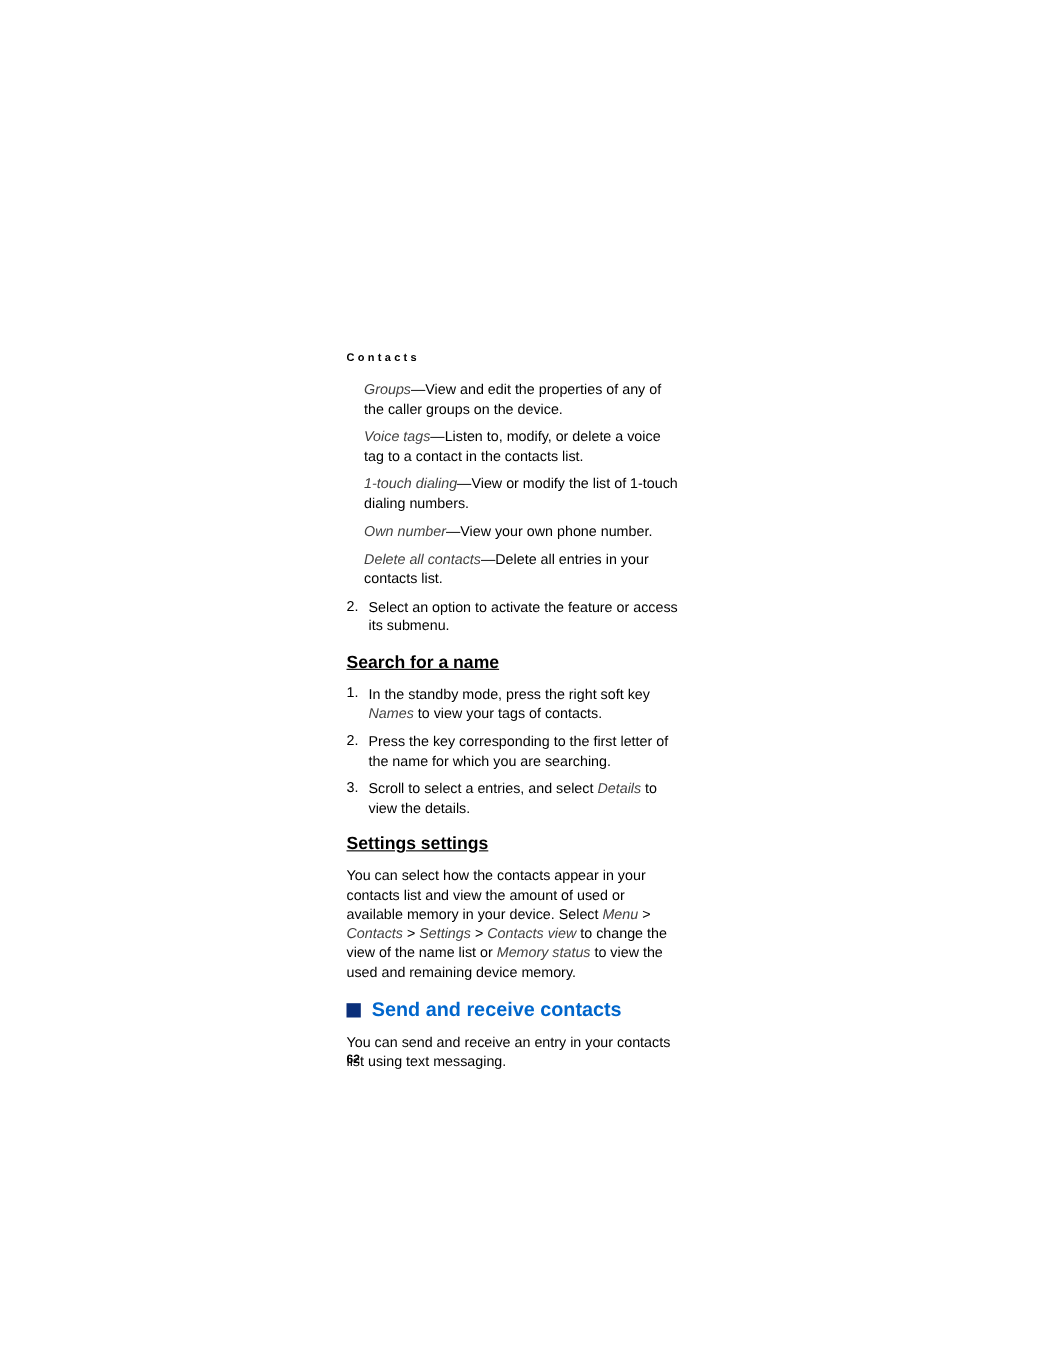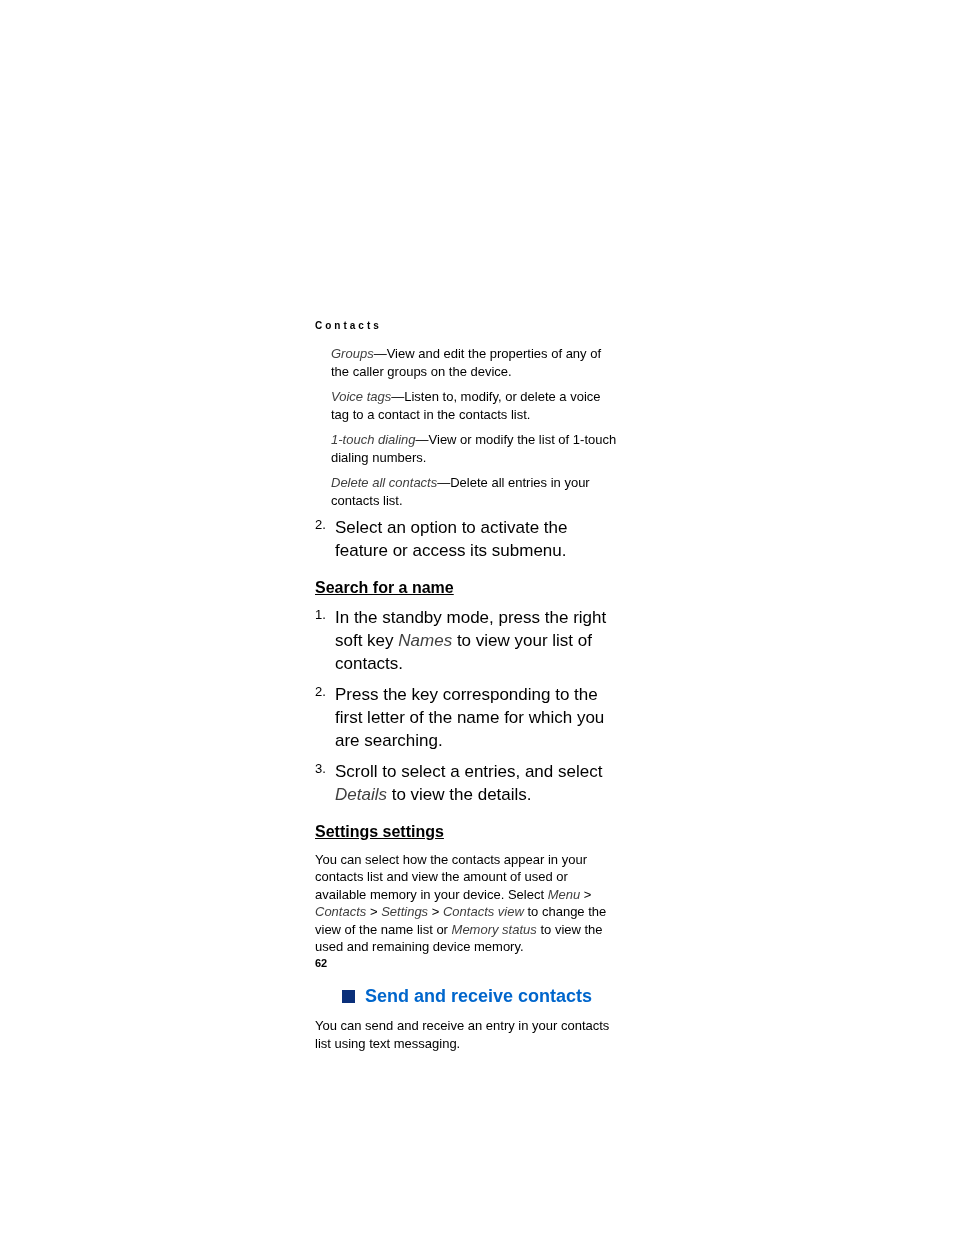--- a/index.html
+++ b/index.html
@@ -39,36 +39,35 @@
     display: flex;
     margin-bottom: 8px;
   }
   .ol-num {
     width: 20px;
     flex-shrink: 0;
     font-size: 13px;
   }
   .ol-body {
     flex: 1;
-    font-size: 17px;
+    font-size: 13px;
     line-height: 1.35;
   }
   .h2 {
     font-size: 16px;
     font-weight: bold;
     text-decoration: underline;
     margin-top: 16px;
     margin-bottom: 10px;
   }
   .h1-row {
     display: flex;
     align-items: center;
-    margin-top: 30px;
+    margin-top: 15px;
     margin-bottom: 10px;
-    justify-content: center;
   }
   .square {
     width: 13px;
     height: 13px;
     background: #0a2f7a;
     margin-right: 10px;
     flex-shrink: 0;
   }
   .h1 {
     font-size: 18px;
@@ -99,33 +98,36 @@
   <div class="indent-block body-text">
     <span class="link">Groups</span><span>—View and edit the properties of any of the caller groups on the device.</span>
   </div>
   <div class="indent-block body-text">
     <span class="link">Voice tags</span><span>—Listen to, modify, or delete a voice tag to a contact in the contacts list.</span>
   </div>
   <div class="indent-block body-text">
     <span class="link">1-touch dialing</span><span>—View or modify the list of 1-touch dialing numbers.</span>
   </div>
   <div class="indent-block body-text">
+    <span class="link">Own number</span><span>—View your own phone number.</span>
+  </div>
+  <div class="indent-block body-text">
     <span class="link">Delete all contacts</span><span>—Delete all entries in your contacts list.</span>
   </div>
 
   <div class="ol-row">
     <div class="ol-num">2.</div>
     <div class="ol-body">Select an option to activate the feature or access its submenu.</div>
   </div>
 
   <div class="h2">Search for a name</div>
 
   <div class="ol-row">
     <div class="ol-num">1.</div>
-    <div class="ol-body"><span>In the standby mode, press the right soft key </span><span class="link">Names</span><span> to view your list of contacts.</span></div>
+    <div class="ol-body"><span>In the standby mode, press the right soft key </span><span class="link">Names</span><span> to view your tags of contacts.</span></div>
   </div>
   <div class="ol-row">
     <div class="ol-num">2.</div>
     <div class="ol-body">Press the key corresponding to the first letter of the name for which you are searching.</div>
   </div>
   <div class="ol-row">
     <div class="ol-num">3.</div>
     <div class="ol-body"><span>Scroll to select a entries, and select </span><span class="link">Details</span><span> to view the details.</span></div>
   </div>
 

